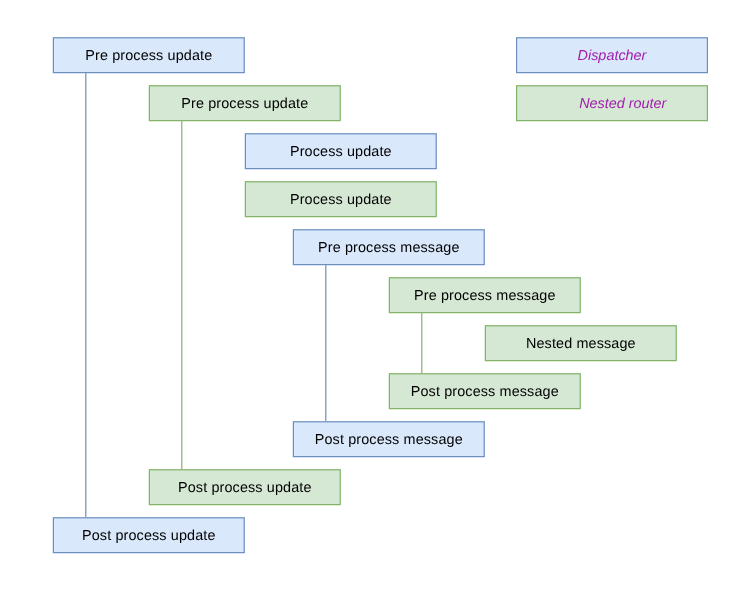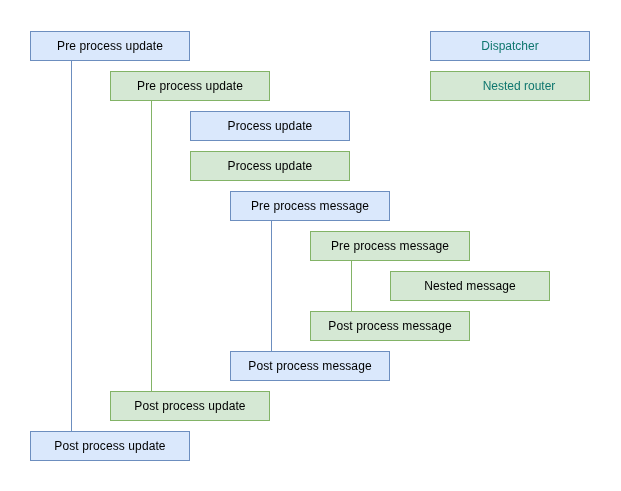--- a/index.html
+++ b/index.html
@@ -30,20 +30,21 @@
     border: 1px solid #000;
     display: flex;
     align-items: center;
     justify-content: center;
     font-size: 12px;
     line-height: 14px;
     color: #000000;
     text-align: center;
     white-space: nowrap;
     letter-spacing: 0.1px;
+    margin-left: 14px;
   }
   .node.blue {
     background: #dae8fc;
     border-color: #6c8ebf;
   }
   .node.green {
     background: #d5e8d4;
     border-color: #82b366;
   }
   .edge {
@@ -61,23 +62,24 @@
     position: absolute;
     box-sizing: border-box;
     width: 160px;
     height: 30px;
     border: 1px solid #000;
     display: flex;
     align-items: center;
     justify-content: center;
     font-size: 12px;
     line-height: 14px;
-    color: #0f766e;
+    color: #a21caf;
     text-align: center;
     white-space: nowrap;
+    font-style: italic;
   }
   .legend-node.blue {
     background: #dae8fc;
     border-color: #6c8ebf;
   }
   .legend-node.green {
     background: #d5e8d4;
     border-color: #82b366;
     padding-left: 18px;
   }

